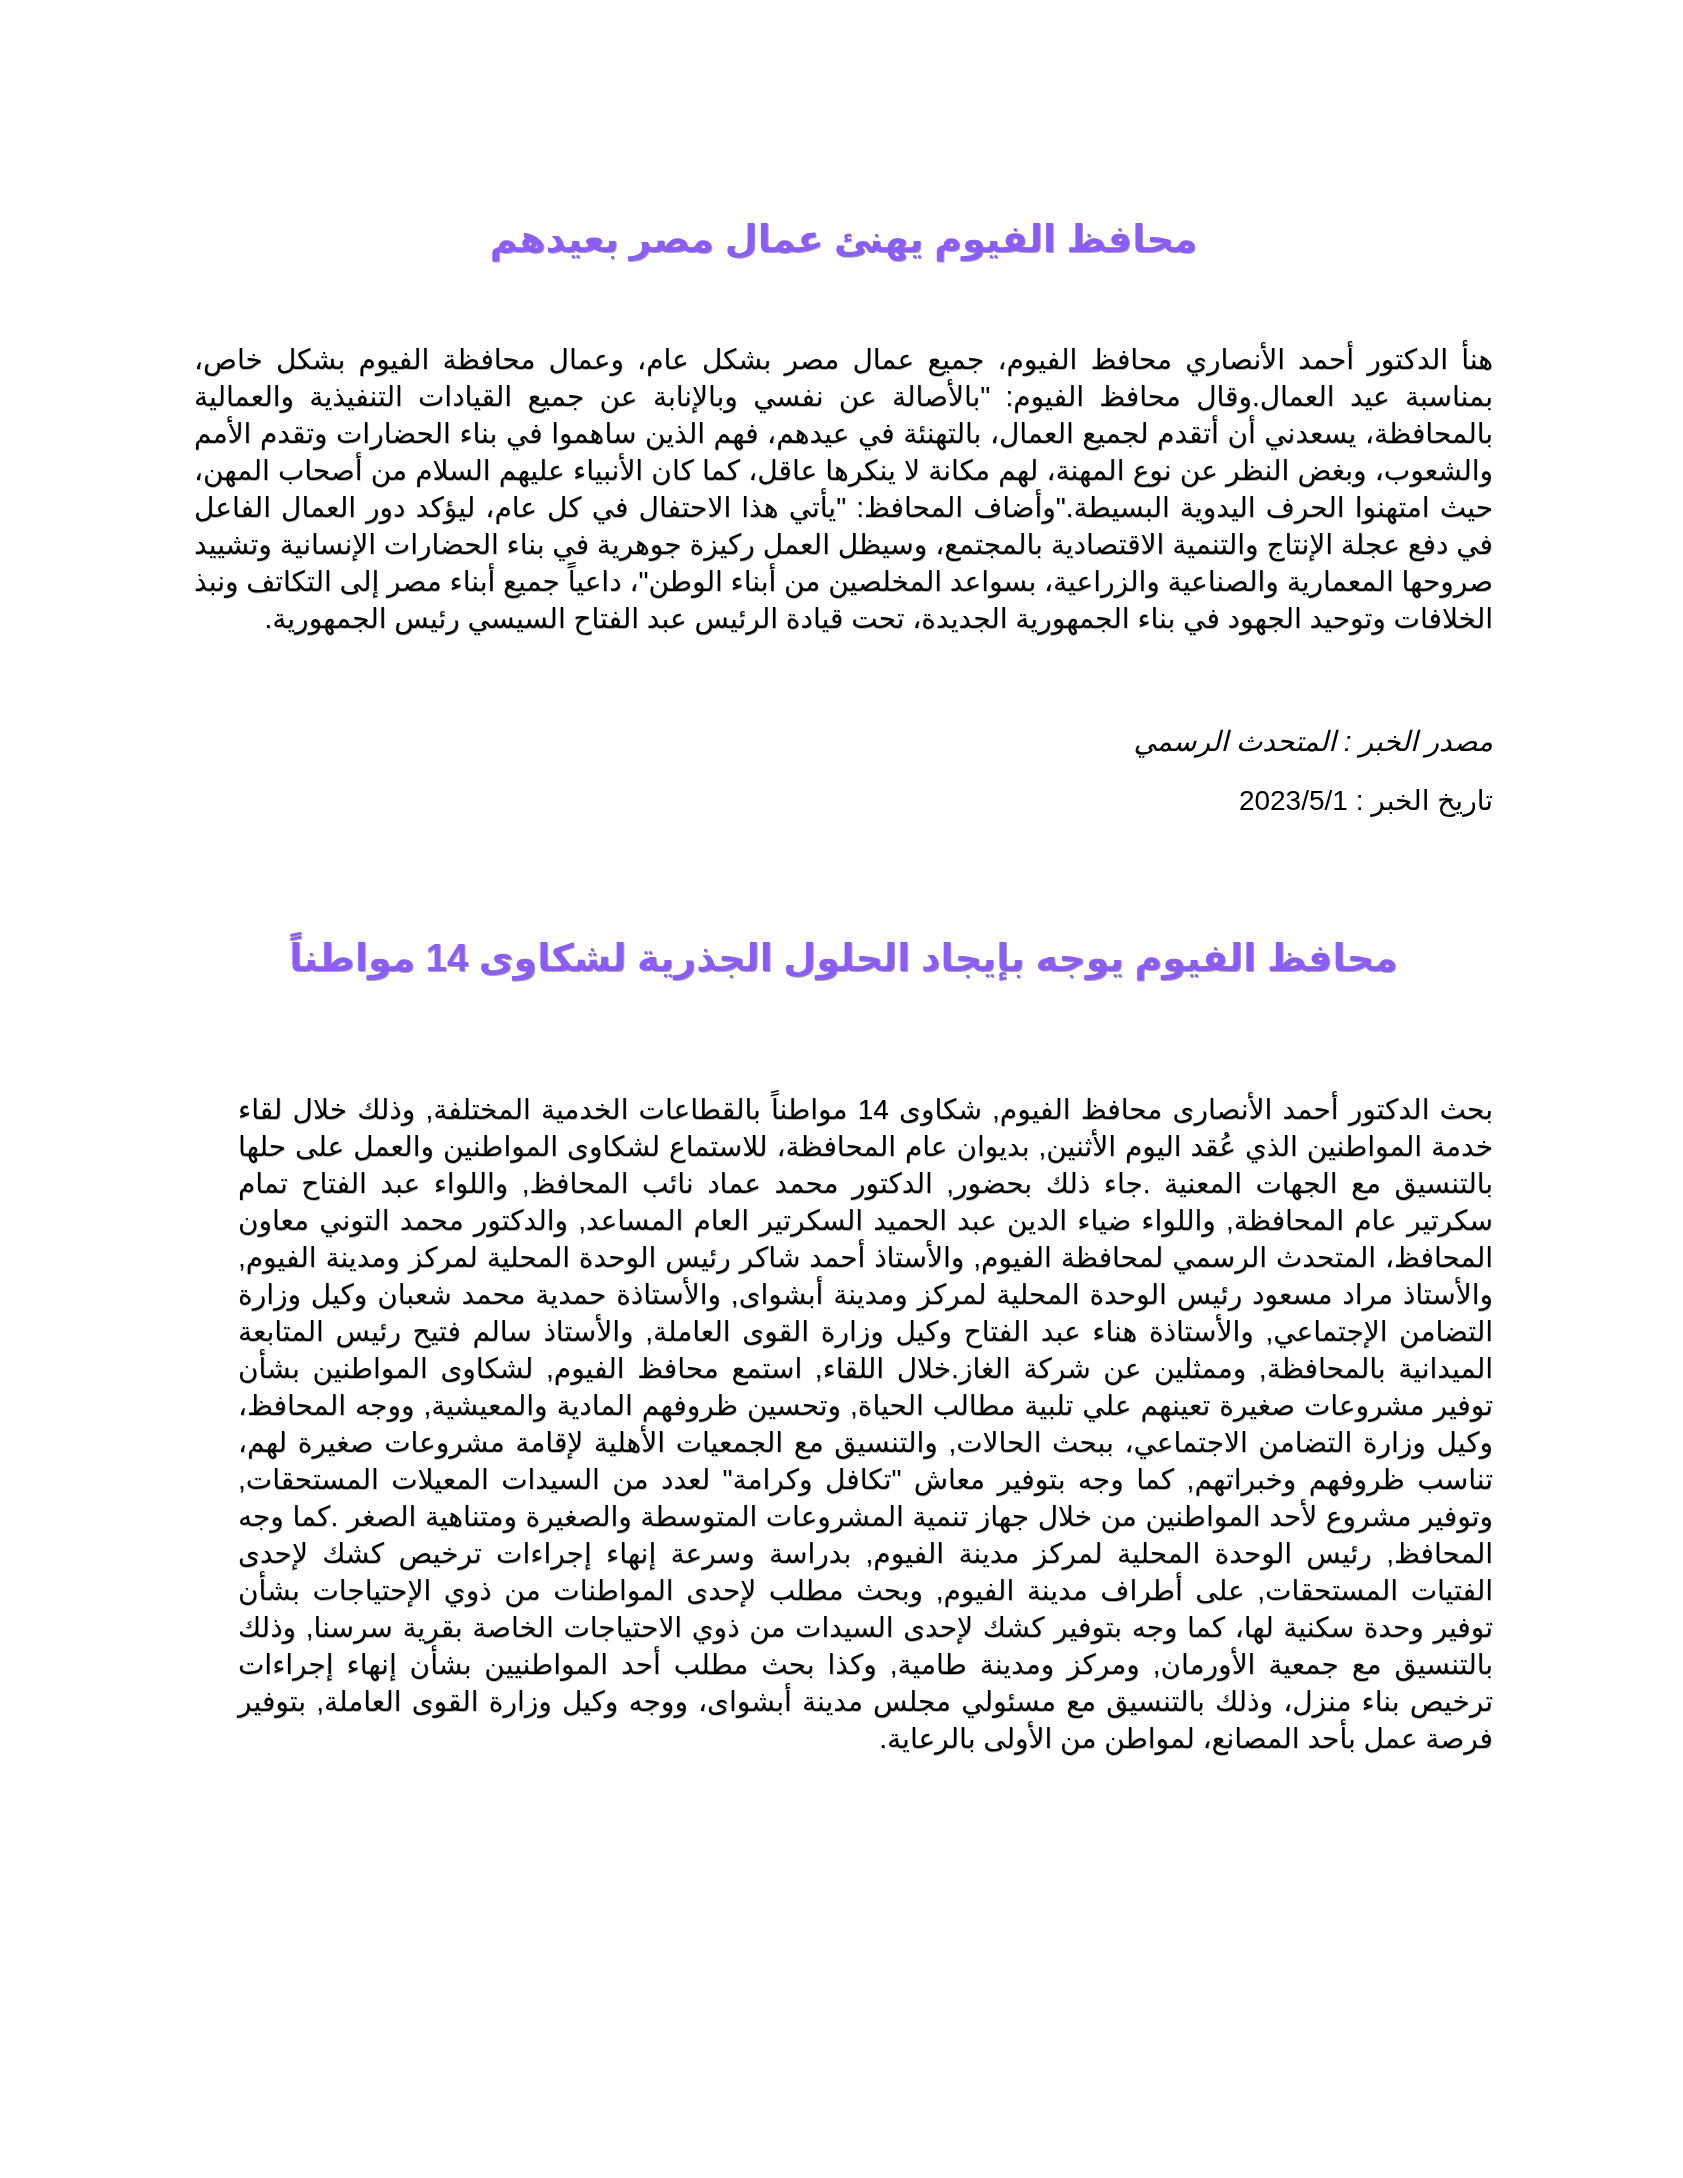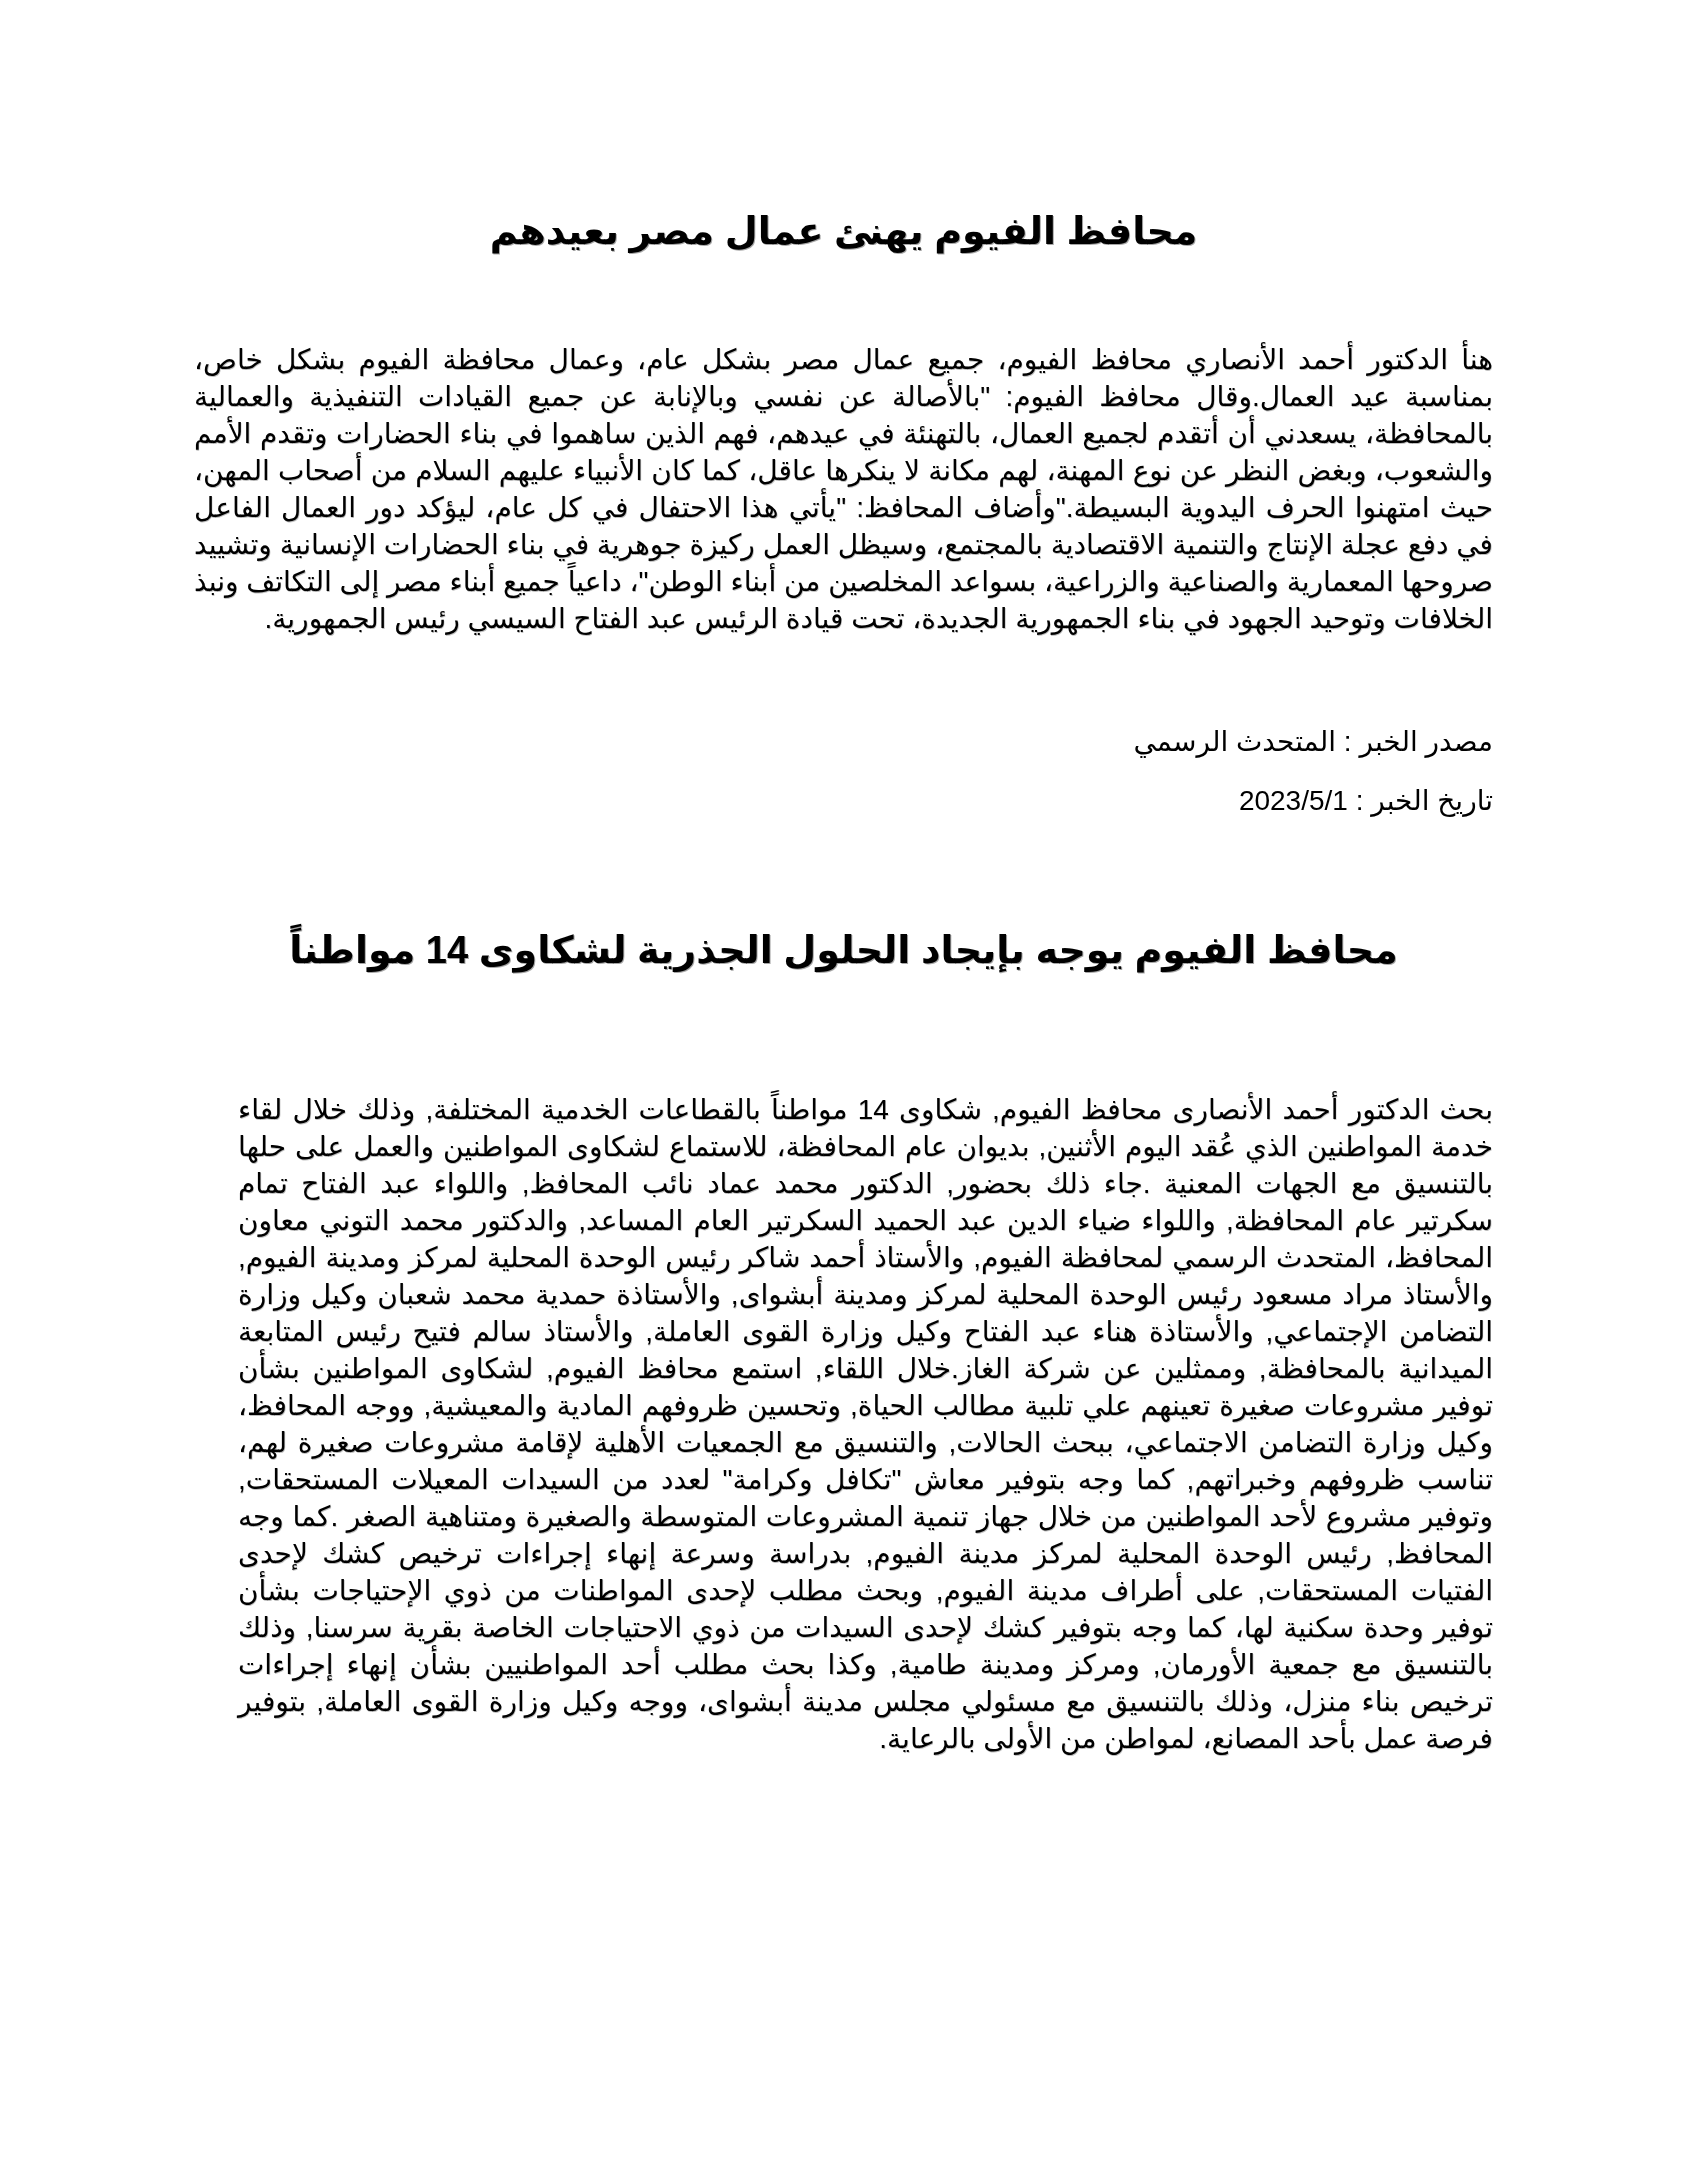--- a/index.html
+++ b/index.html
@@ -16,26 +16,26 @@
       color: #000000;
     }
     .page {
       position: absolute;
       left: 194px;
       top: 0;
       width: 1299px;
       direction: rtl;
     }
     .headline {
-      color: #000000;
+      color: #8b5cf6;
       font-weight: bold;
       text-align: center;
       font-size: 38px;
       line-height: 50px;
-      margin: 4px;
+      margin: 12px;
       text-shadow: 1px 1px 0 rgba(0,0,0,0.35);
     }
     .headline-1 {
       position: absolute;
       top: 202px;
       left: 0;
       right: 0;
     }
     .headline-2 {
       position: absolute;
@@ -64,20 +64,21 @@
     }
     .meta-line {
       font-size: 28px;
       line-height: 37px;
       margin: 0;
     }
     .source-line {
       position: absolute;
       top: 723px;
       right: 0;
+      font-style: italic;
     }
     .date-line {
       position: absolute;
       top: 782px;
       right: 0;
       text-align: right;
     }
     .article-2-body {
       position: absolute;
       top: 1091px;

